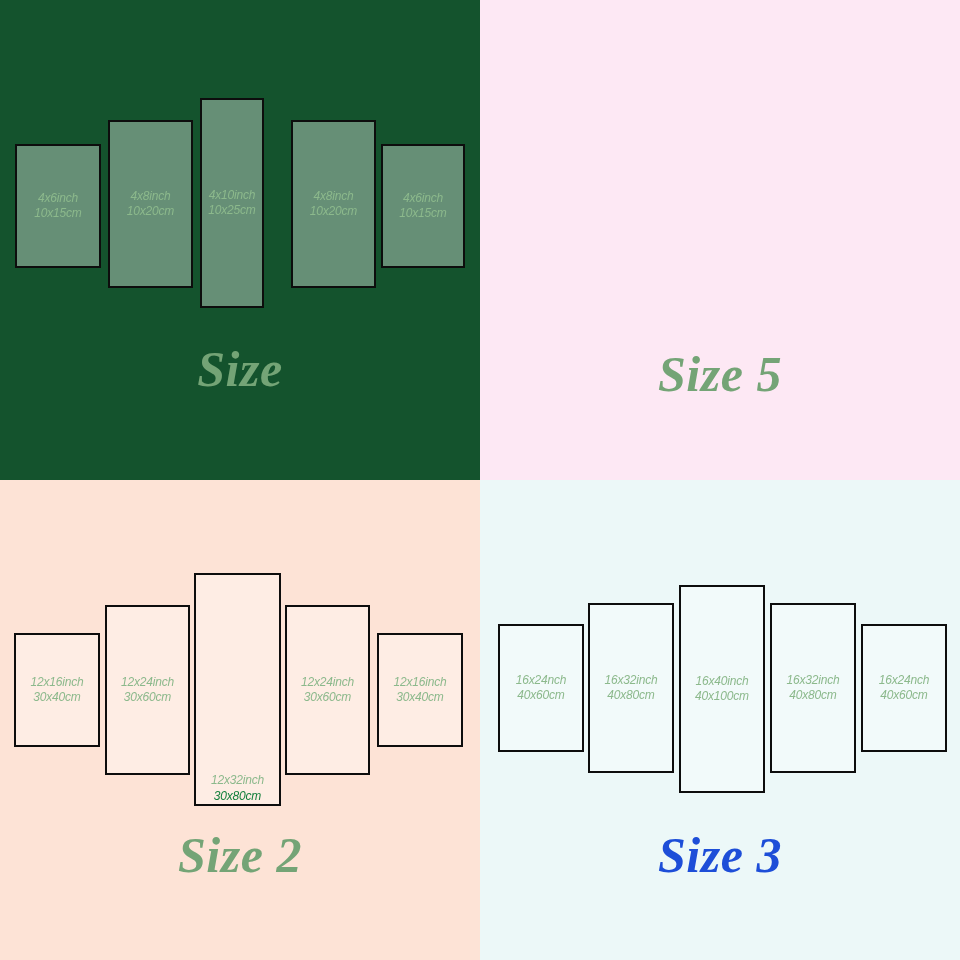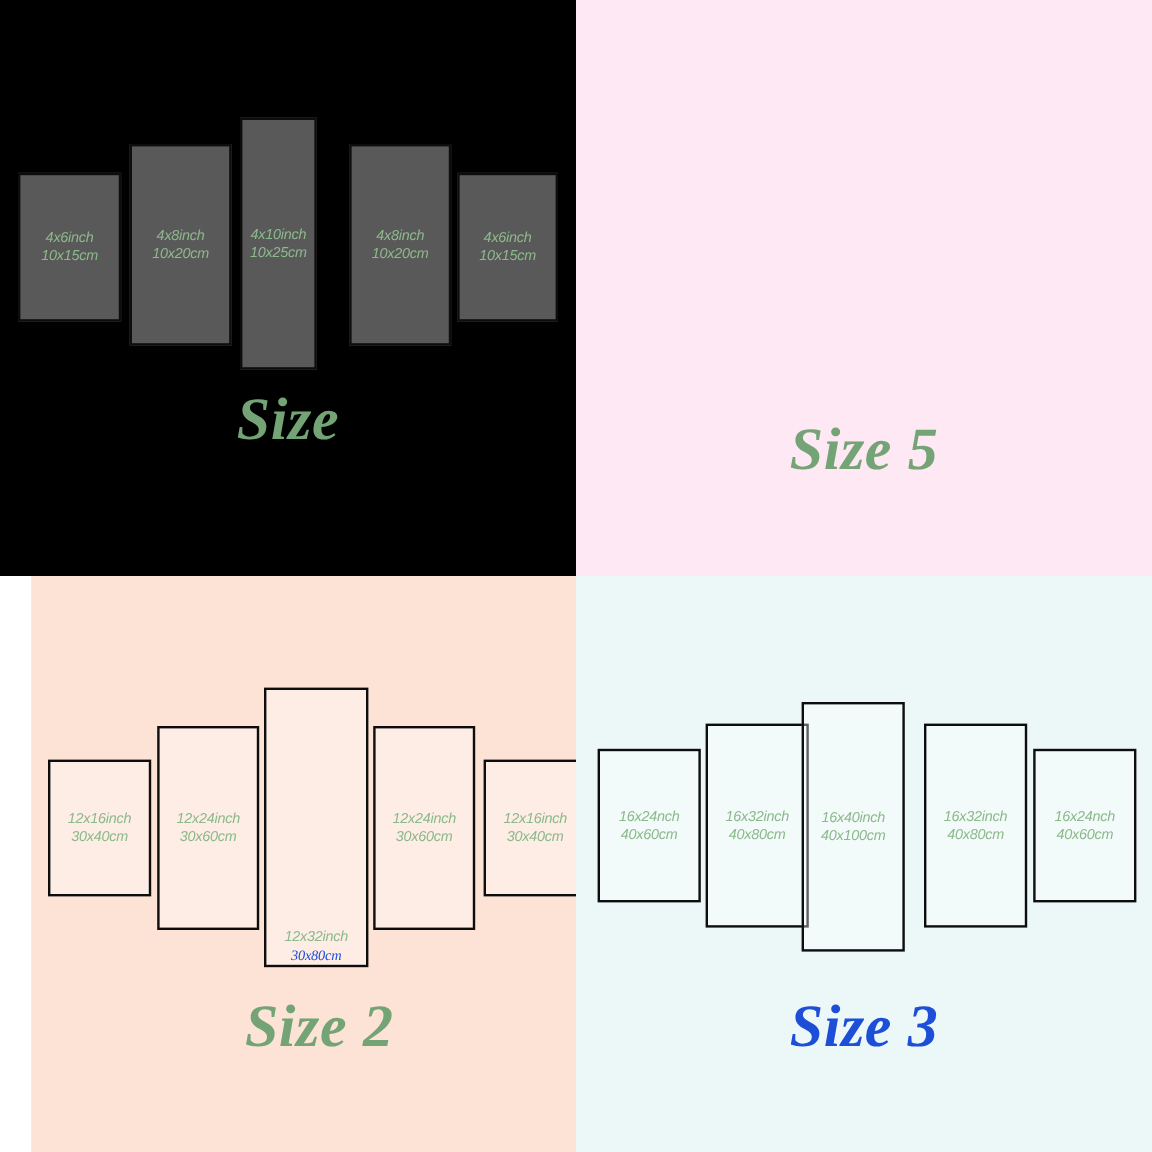--- a/index.html
+++ b/index.html
@@ -65,34 +65,34 @@
     width: 480px;
     text-align: center;
     font-family: "Liberation Serif", "DejaVu Serif", serif;
     font-weight: bold;
     font-style: italic;
     font-size: 50px;
     letter-spacing: 0.5px;
   }
 
   
-  #q0 .q-title { top: 320px; }
+  #q0 .q-title { top: 340px; }
   #q1 .q-title { top: 345px; }
   #q2 .q-title { top: 826px; }
   #q3 .q-title { top: 826px; }
 
   
   #q2 .q-title, #q3 .q-title { top: 346px; }
 </style>
 </head>
 <body>
 
 <div id="board">
 
-  <div class="quadrant" id="q0" style="background: #000000;">
+  <div class="quadrant" id="q0" style="background: #14532d;">
     <div class="cluster">
 
       <div class="panel" style="left: 15px; top: 144px; width: 86px; height: 124px; border-color: rgb(13, 13, 13);">
         <span class="lbl" style="color: rgb(140, 185, 140);">4x6inch</span>
         <span class="lbl" style="color: rgb(140, 185, 140);">10x15cm</span>
       </div>
       <div class="panel" style="left: 108px; top: 120px; width: 85px; height: 168px; border-color: rgb(13, 13, 13);">
         <span class="lbl" style="color: rgb(140, 185, 140);">4x8inch</span>
         <span class="lbl" style="color: rgb(140, 185, 140);">10x20cm</span>
       </div>
@@ -119,34 +119,34 @@
       
       
       
       
       
 
     </div>
     <div class="q-title" style="color: rgb(116, 164, 118);">Size 5</div>
   </div>
 
-  <div class="quadrant" id="q2" style="background: rgb(253, 227, 214); margin-left: 26px;">
+  <div class="quadrant" id="q2" style="background: rgb(253, 227, 214);">
     <div class="cluster">
 
       <div class="panel" style="left: 14px; top: 153px; width: 86px; height: 114px; border-color: rgb(13, 13, 13);">
         <span class="lbl" style="color: rgb(140, 185, 140);">12x16inch</span>
         <span class="lbl" style="color: rgb(140, 185, 140);">30x40cm</span>
       </div>
       <div class="panel" style="left: 105px; top: 125px; width: 85px; height: 170px; border-color: rgb(13, 13, 13);">
         <span class="lbl" style="color: rgb(140, 185, 140);">12x24inch</span>
         <span class="lbl" style="color: rgb(140, 185, 140);">30x60cm</span>
       </div>
       <div class="panel" style="left: 194px; top: 93px; width: 87px; height: 233px; border-color: rgb(13, 13, 13); justify-content: flex-end;">
         <span class="lbl" style="color: rgb(140, 185, 140);">12x32inch</span>
-        <span class="lbl" style="color: #1d4ed8; font-family: Liberation Serif, serif;">30x80cm</span>
+        <span class="lbl" style="color: #15803d;">30x80cm</span>
       </div>
       <div class="panel" style="left: 285px; top: 125px; width: 85px; height: 170px; border-color: rgb(13, 13, 13);">
         <span class="lbl" style="color: rgb(140, 185, 140);">12x24inch</span>
         <span class="lbl" style="color: rgb(140, 185, 140);">30x60cm</span>
       </div>
       <div class="panel" style="left: 377px; top: 153px; width: 86px; height: 114px; border-color: rgb(13, 13, 13);">
         <span class="lbl" style="color: rgb(140, 185, 140);">12x16inch</span>
         <span class="lbl" style="color: rgb(140, 185, 140);">30x40cm</span>
       </div>
 
@@ -158,21 +158,21 @@
     <div class="cluster">
 
       <div class="panel" style="left: 18px; top: 144px; width: 86px; height: 128px; border-color: rgb(13, 13, 13);">
         <span class="lbl" style="color: rgb(140, 185, 140);">16x24nch</span>
         <span class="lbl" style="color: rgb(140, 185, 140);">40x60cm</span>
       </div>
       <div class="panel" style="left: 108px; top: 123px; width: 86px; height: 170px; border-color: rgb(13, 13, 13);">
         <span class="lbl" style="color: rgb(140, 185, 140);">16x32inch</span>
         <span class="lbl" style="color: rgb(140, 185, 140);">40x80cm</span>
       </div>
-      <div class="panel" style="left: 188px; top: 105px; width: 86px; height: 208px; border-color: rgb(13, 13, 13);">
+      <div class="panel" style="left: 199px; top: 105px; width: 86px; height: 208px; border-color: rgb(13, 13, 13);">
         <span class="lbl" style="color: rgb(140, 185, 140);">16x40inch</span>
         <span class="lbl" style="color: rgb(140, 185, 140);">40x100cm</span>
       </div>
       <div class="panel" style="left: 290px; top: 123px; width: 86px; height: 170px; border-color: rgb(13, 13, 13);">
         <span class="lbl" style="color: rgb(140, 185, 140);">16x32inch</span>
         <span class="lbl" style="color: rgb(140, 185, 140);">40x80cm</span>
       </div>
       <div class="panel" style="left: 381px; top: 144px; width: 86px; height: 128px; border-color: rgb(13, 13, 13);">
         <span class="lbl" style="color: rgb(140, 185, 140);">16x24nch</span>
         <span class="lbl" style="color: rgb(140, 185, 140);">40x60cm</span>

